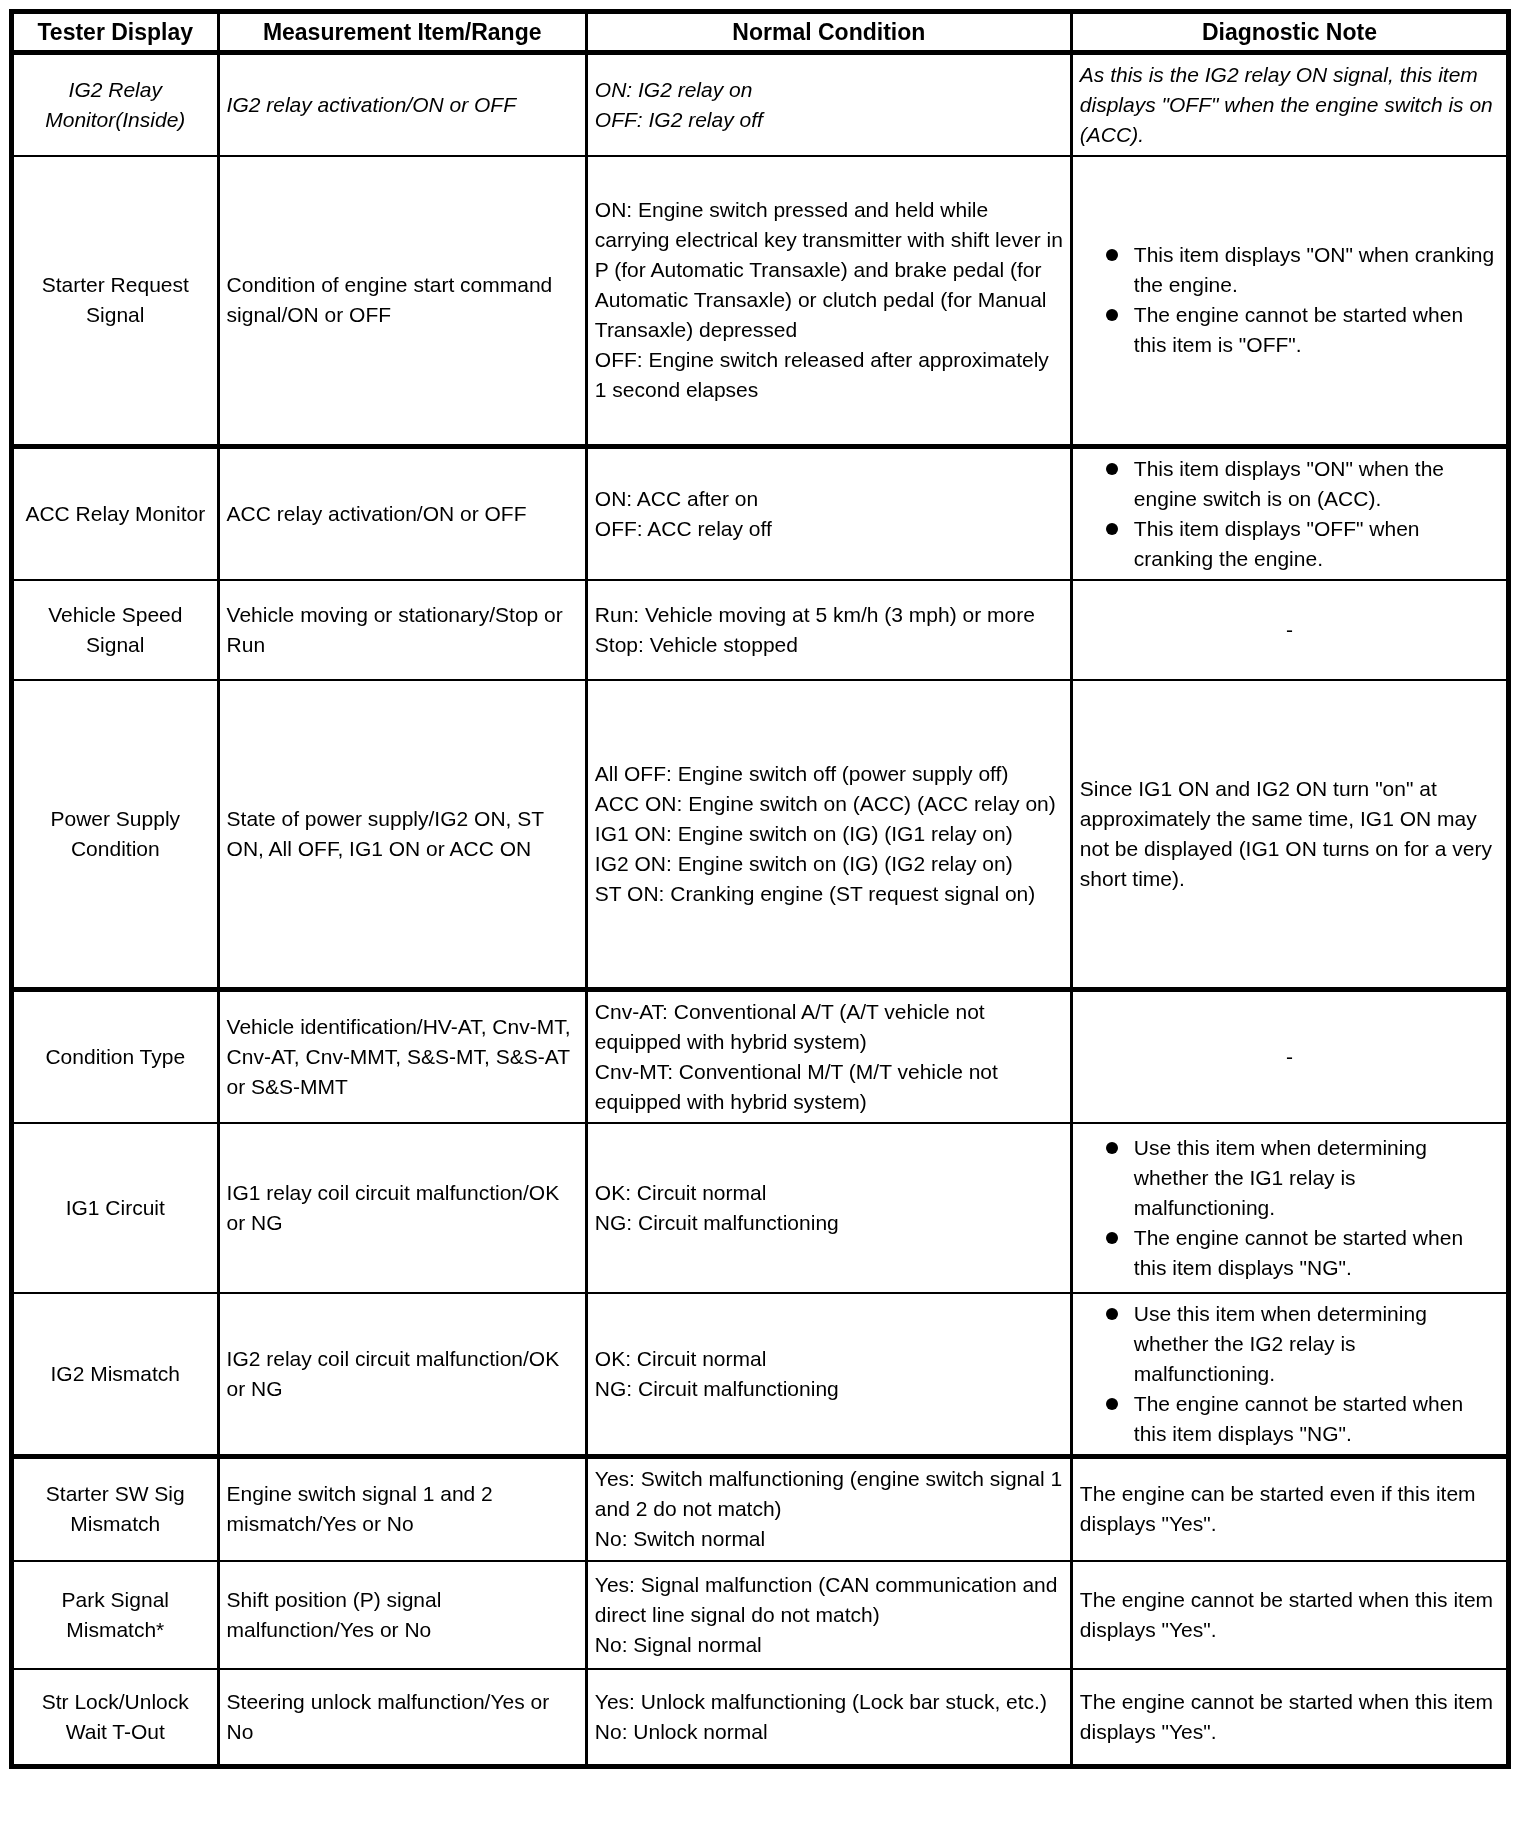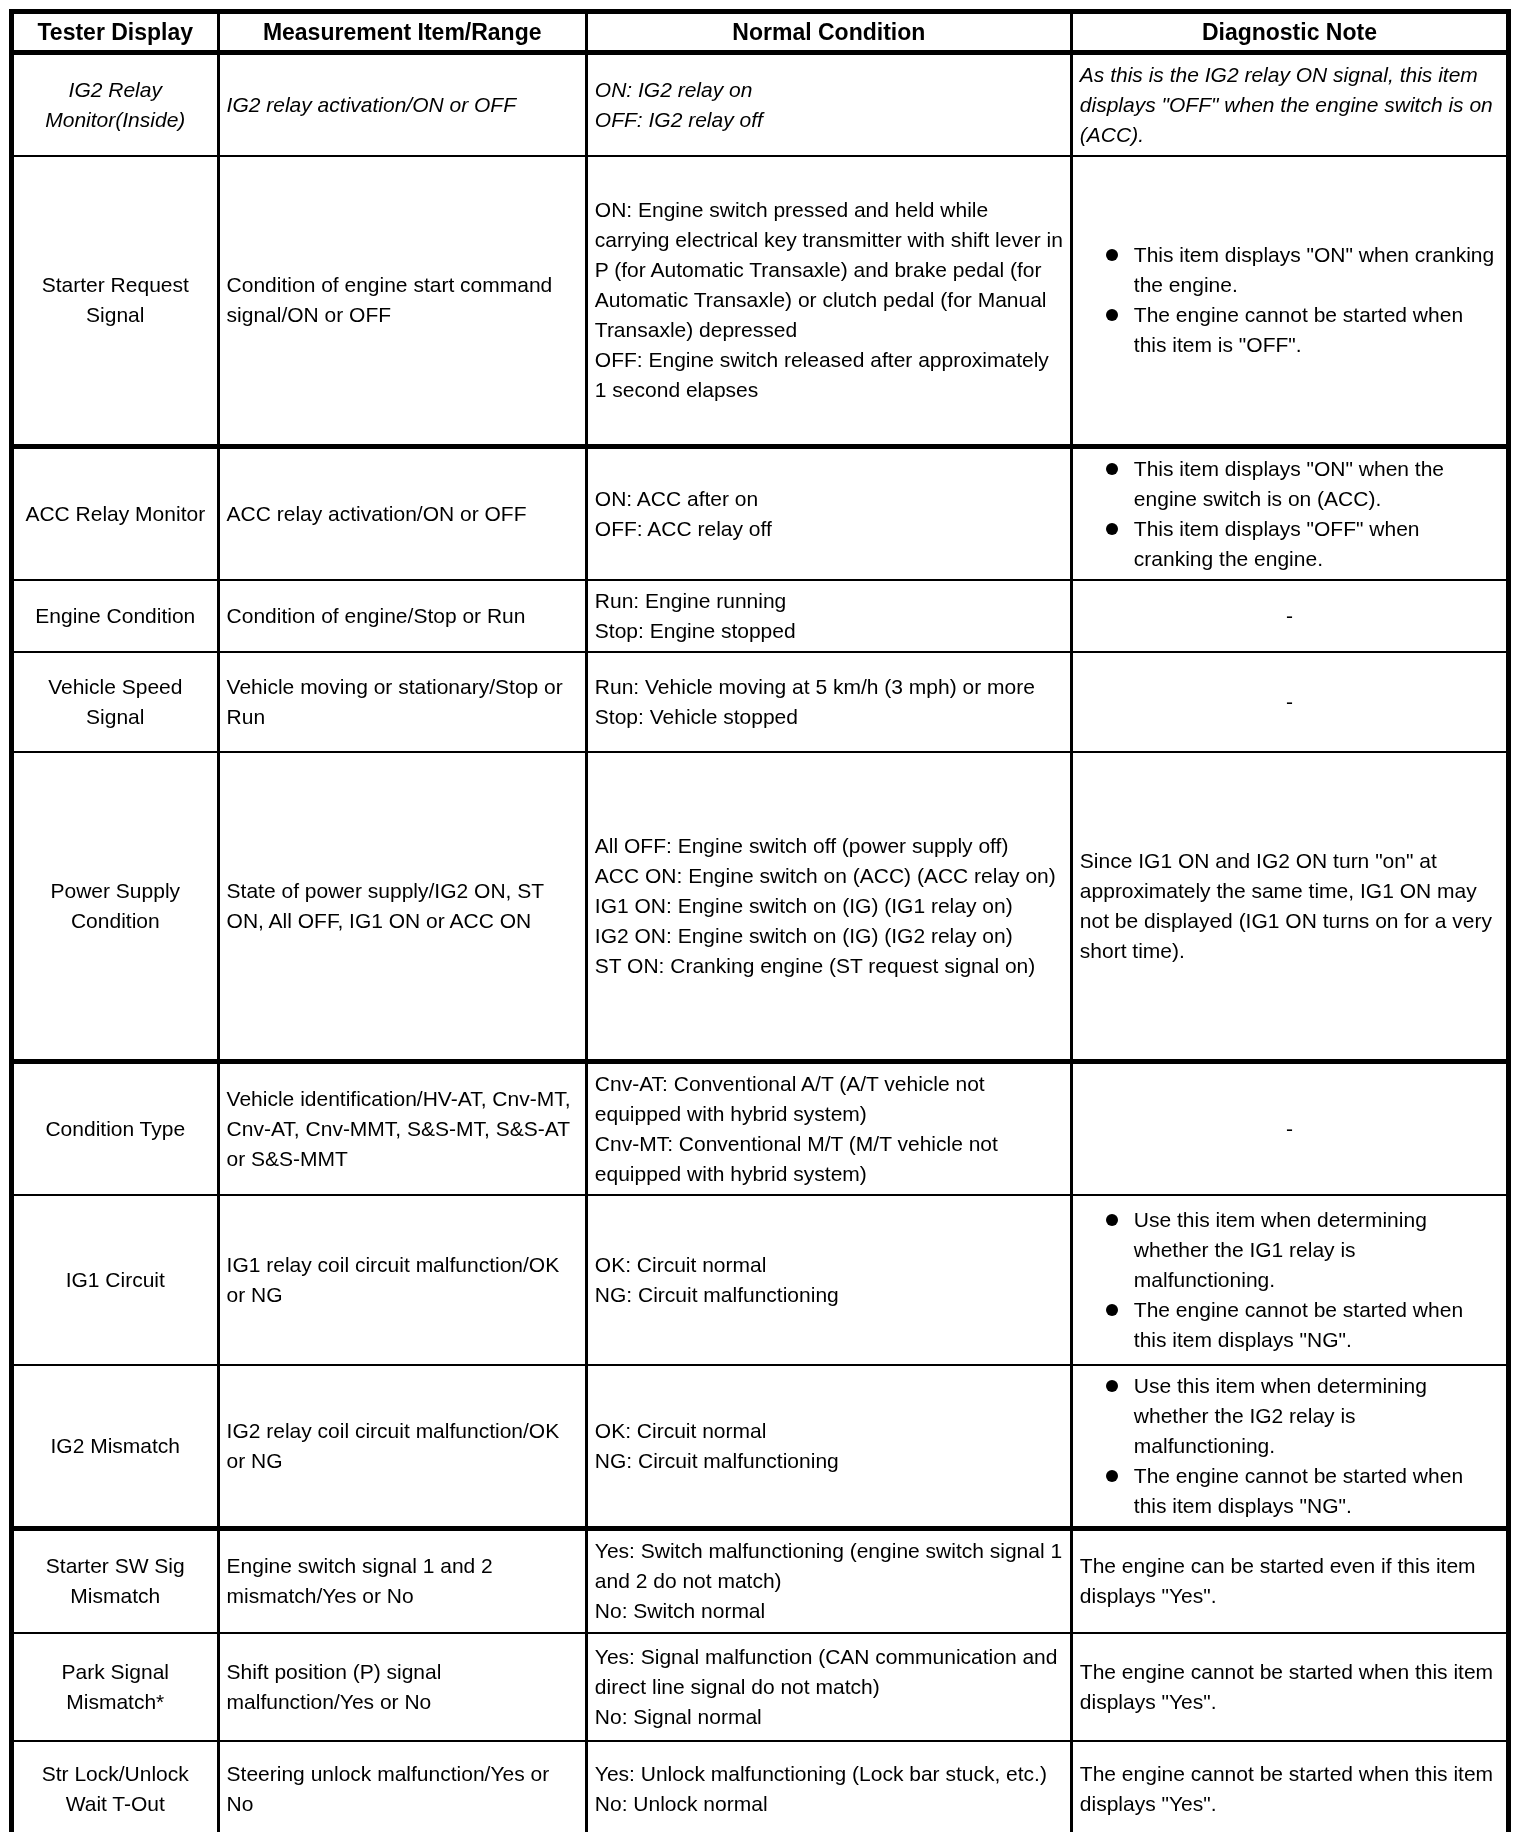--- a/index.html
+++ b/index.html
@@ -125,27 +125,20 @@
               <span class="btext">This item displays "ON" when the engine switch is on (ACC).</span>
             </div>
             <div class="bullet">
               <span class="dot"></span>
               <span class="btext">This item displays "OFF" when cranking the engine.</span>
             </div>
           </div>
         </td>
       </tr>
 
-      <tr style="height:64px;">
-        <td class="cell-tester">Engine Condition</td>
-        <td class="cell-measure">Condition of engine/Stop or Run</td>
-        <td class="cell-normal preline">Run: Engine running
-Stop: Engine stopped</td>
-        <td class="cell-note dash">-</td>
-      </tr>
 
       <tr style="height:100px;">
         <td class="cell-tester">Vehicle Speed Signal</td>
         <td class="cell-measure">Vehicle moving or stationary/Stop or Run</td>
         <td class="cell-normal preline">Run: Vehicle moving at 5 km/h (3 mph) or more
 Stop: Vehicle stopped</td>
         <td class="cell-note dash">-</td>
       </tr>
 
       <tr class="thick" style="height:310px;">

